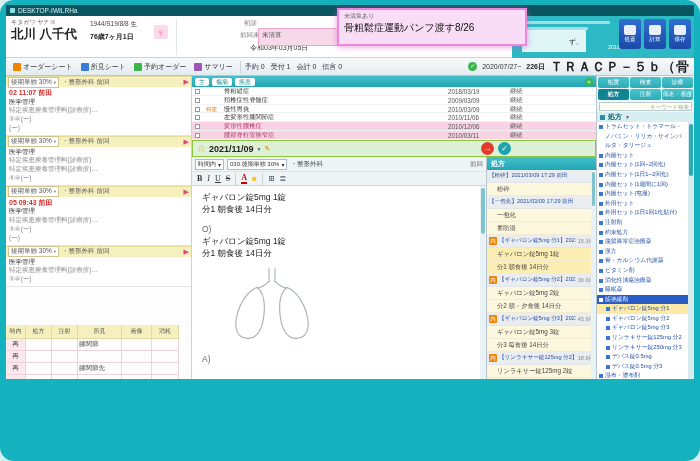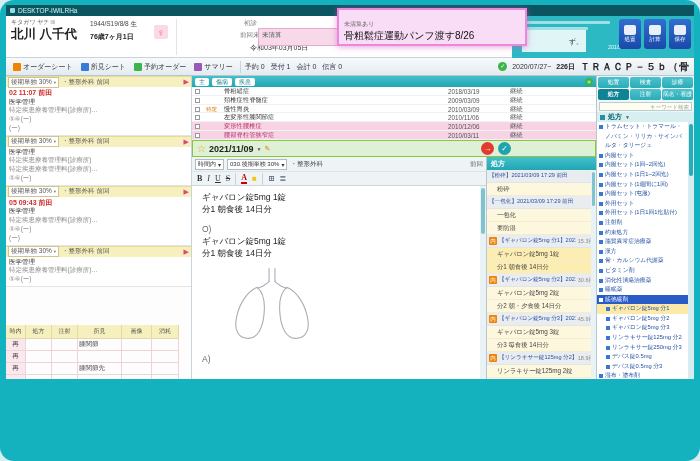--- a/index.html
+++ b/index.html
@@ -43,21 +43,21 @@
   .toolbar{position:absolute;left:0;top:53px;width:688px;height:18px;background:linear-gradient(#f8fafc,#e3ebf0);
            border-bottom:1px solid #b9c6cd;display:flex;align-items:center;gap:4px;padding:0 4px;}
   .tb-btn{display:flex;align-items:center;gap:2px;font-size:7px;color:#333;padding:1px 3px;cursor:pointer;}
   .tb-btn .ic{width:8px;height:8px;border-radius:1px;}
   .sep{width:1px;height:12px;background:#c9d4da;}
   .counter{font-size:7px;color:#334;}
   .tb-right{margin-left:auto;display:flex;align-items:center;gap:5px;}
   .circ-green{width:9px;height:9px;border-radius:50%;background:#3cb54a;color:#fff;font-size:6px;line-height:9px;text-align:center;}
   .period{font-size:7px;color:#333;}
   .days{font-size:7px;font-weight:bold;color:#222;}
-  .exam{font-size:10px;font-weight:bold;color:#222;letter-spacing:1px;}
+  .exam{font-size:13px;font-weight:bold;color:#222;letter-spacing:1px;}
 
   
   .leftcol{position:absolute;left:0;top:71px;width:186px;height:379px;background:#fdfdfd;border-right:1px solid #c9d4da;overflow:hidden;}
   .card{background:#fff;border-bottom:1px solid #e4e4e4;}
   .card-h{height:11px;background:#f6efbe;border-top:1px solid #e6dc9a;display:flex;align-items:center;gap:3px;
           padding:0 2px;font-size:6.5px;color:#555;}
   .card-h .plan{background:#fff;border:1px solid #cfc68f;padding:0 2px;display:flex;gap:2px;align-items:center;cursor:pointer;}
   .card-h .caret{font-size:4.5px;color:#777;}
   .card-h .arr{margin-left:auto;color:#e0457b;font-size:7px;cursor:pointer;}
   .card-b{padding:1px 3px 2px;}
@@ -167,21 +167,21 @@
   .cat-row.sel{background:#2a5cc8;color:#fff;}
   .cat-row.sel .bullet{background:#fff;}
   .cat-row.hl{background:#fde9a8;}
   .rp-scroll{position:absolute;right:0;top:46px;bottom:0;width:6px;background:#d8ecef;}
   .rp-scroll .thumb{position:absolute;top:2px;left:1px;width:4px;height:52px;background:#2aacb8;border-radius:2px;}
 
   
   .note-small{position:absolute;left:258px;top:28px;width:88px;height:18px;background:#f7d9ea;border:1px solid #e9a8cc;
               font-size:6.5px;color:#555;padding:2px 3px;z-index:5;cursor:pointer;}
   .note-big{position:absolute;left:337px;top:8px;width:190px;height:38px;background:#f9dcf5;border:2px solid #ec87dc;
-            box-shadow:0 1px 6px rgba(210,90,190,.55);padding:10px 5px;z-index:6;cursor:pointer;}
+            box-shadow:0 1px 6px rgba(210,90,190,.55);padding:2px 5px;z-index:6;cursor:pointer;}
   .note-big .l1{font-size:6px;color:#666;}
   .note-big .l2{font-size:10px;color:#111;}
 </style>
 </head>
 <body>
 
 <div class="frame">
   <div class="win">
 
     <div class="titlebar">

